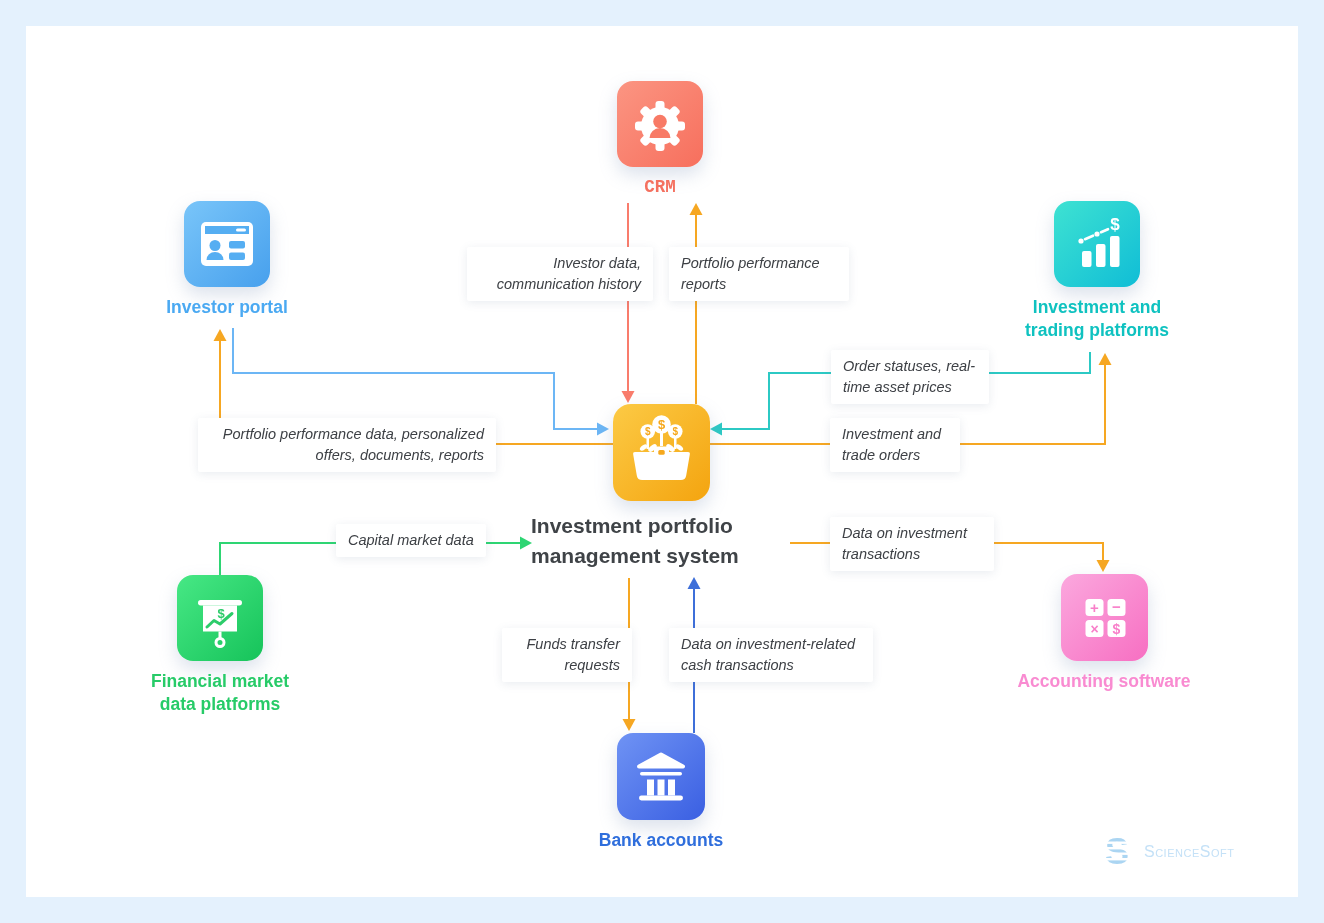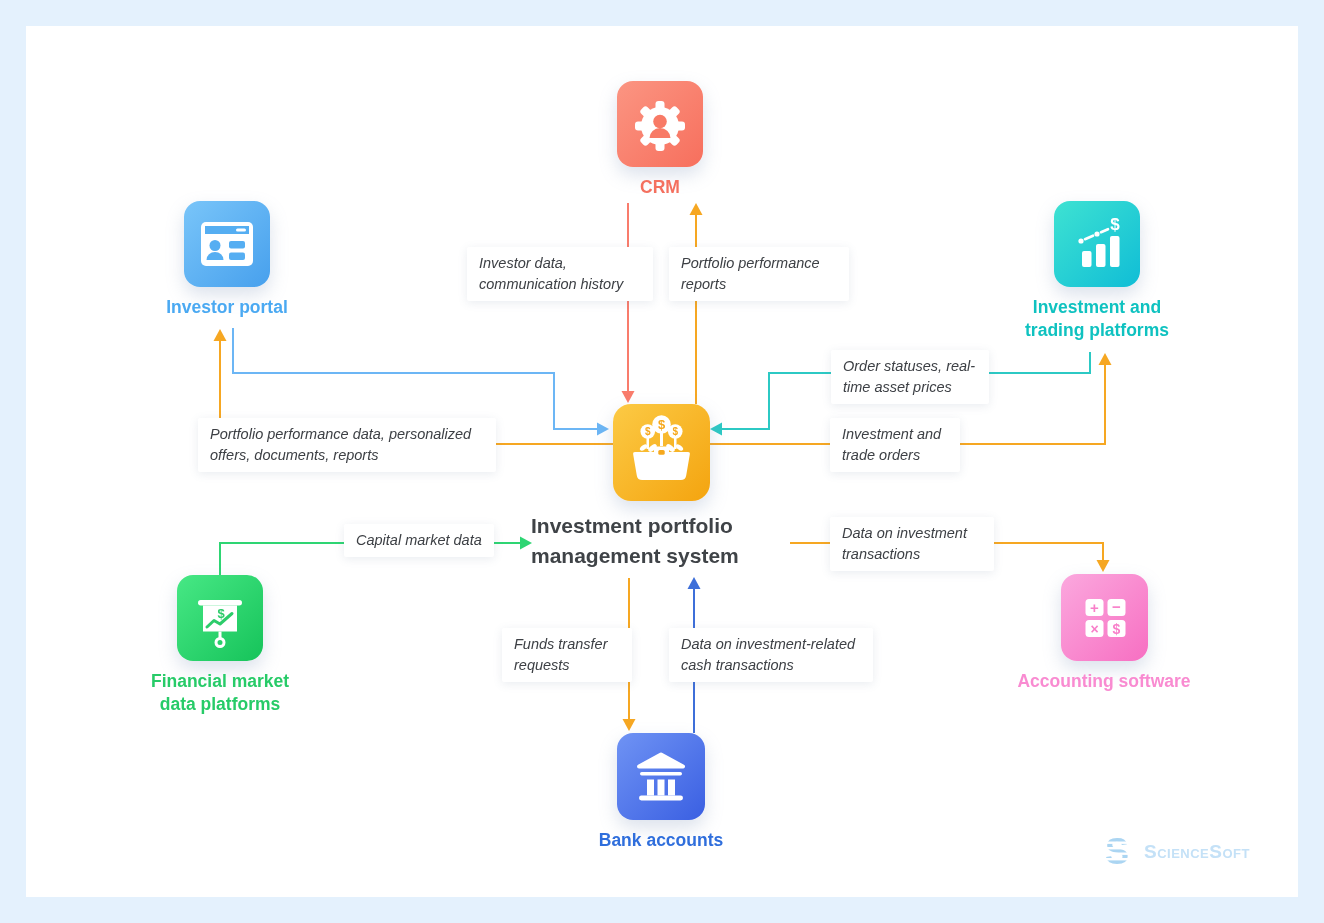--- a/index.html
+++ b/index.html
@@ -28,47 +28,47 @@
   .ah-green { fill:var(--arrow-green,#2ed573); }
   .ah-royal { fill:var(--arrow-royal,#3e6fd9); }
 
   .flow-box {
     position:absolute; z-index:2; background:#fff;
     padding:6px 12px; border-radius:2px;
     font-style:italic; font-size:14.5px; line-height:21px;
     color:var(--label-text,#3d4045);
     box-shadow:0 2px 10px rgba(100,120,150,.14);
   }
-  .t-right { text-align:left; }
+  .t-right { text-align:right; }
   .t-left  { text-align:left; }
   .t-center{ text-align:center; white-space:nowrap; }
 
   .node { position:absolute; z-index:2; display:flex; flex-direction:column; align-items:center; }
   .icon-wrap { border-radius:16px; box-shadow:0 8px 18px rgba(130,150,185,.28); line-height:0; }
   .node-label {
     margin-top:9px; font-weight:700; font-size:17.5px; line-height:23px; text-align:center;
   }
-  .lbl-crm       { color:var(--crm,#f4705f); }
+  .lbl-crm       { color:var(--crm,#f4705f);font-family:Liberation Mono, monospace; }
   .lbl-portal    { color:var(--portal,#4aa9f2); }
   .lbl-trading   { color:var(--trading,#0fc2c0); }
   .lbl-market    { color:var(--market,#27cb68); }
   .lbl-accounting{ color:var(--accounting,#f98bd1); }
   .lbl-bank      { color:var(--bank,#2f6edc); }
 
   #center-title {
     position:absolute; z-index:2; left:531px; top:511px; width:260px;
     text-align:left; font-weight:700; font-size:21px; line-height:30px;
     color:var(--title-text,#3f4347);
   }
   #logo {
     position:absolute; z-index:2; left:1104px; top:835px;
     display:flex; align-items:center; gap:9px;
   }
   #logo-text {
-    font-variant:small-caps; font-size:19px; font-weight:700; letter-spacing:.5px;
+    font-variant:small-caps; font-size:16px; font-weight:400; letter-spacing:.5px;
     color:var(--logo-text,#c4e1f7);
   }
   .icon-svg-text { font-family:"Liberation Sans", sans-serif; font-weight:bold; }
 </style>
 </head>
 <body>
 
 <div id="stage">
   <div id="card"></div>
 
@@ -113,21 +113,21 @@
       <path class="ln ln-royal" d="M694 733 L694 589"></path>
       <polygon class="ah-royal" points="694,577 687.5,589 700.5,589"></polygon>
     </g>
   </svg>
 
   <div class="flow-box t-right" style="left:467px; top:247px; width:186px;">Investor data, communication history</div>
   <div class="flow-box t-left" style="left:669px; top:247px; width:180px;">Portfolio performance reports</div>
   <div class="flow-box t-right" style="left:198px; top:418px; width:298px;">Portfolio performance data, personalized offers, documents, reports</div>
   <div class="flow-box t-left" style="left:831px; top:350px; width:158px;">Order statuses, real-time asset prices</div>
   <div class="flow-box t-left" style="left:830px; top:418px; width:130px;">Investment and trade orders</div>
-  <div class="flow-box t-center" style="left:344px; top:524px;">Capital market data</div>
+  <div class="flow-box t-center" style="left:336px; top:524px;">Capital market data</div>
   <div class="flow-box t-left" style="left:830px; top:517px; width:164px;">Data on investment transactions</div>
   <div class="flow-box t-right" style="left:502px; top:628px; width:130px;">Funds transfer requests</div>
   <div class="flow-box t-left" style="left:669px; top:628px; width:204px;">Data on investment-related cash transactions</div>
 
   <div class="node" style="left:575px; top:81px; width:170px;">
     <div class="icon-wrap">
       <svg width="86" height="86" viewBox="0 0 86 86">
         <defs>
             <linearGradient id="gCrm" x1="0" y1="0" x2="1" y2="1">
           <stop offset="0" stop-color="#fb9582"></stop>

